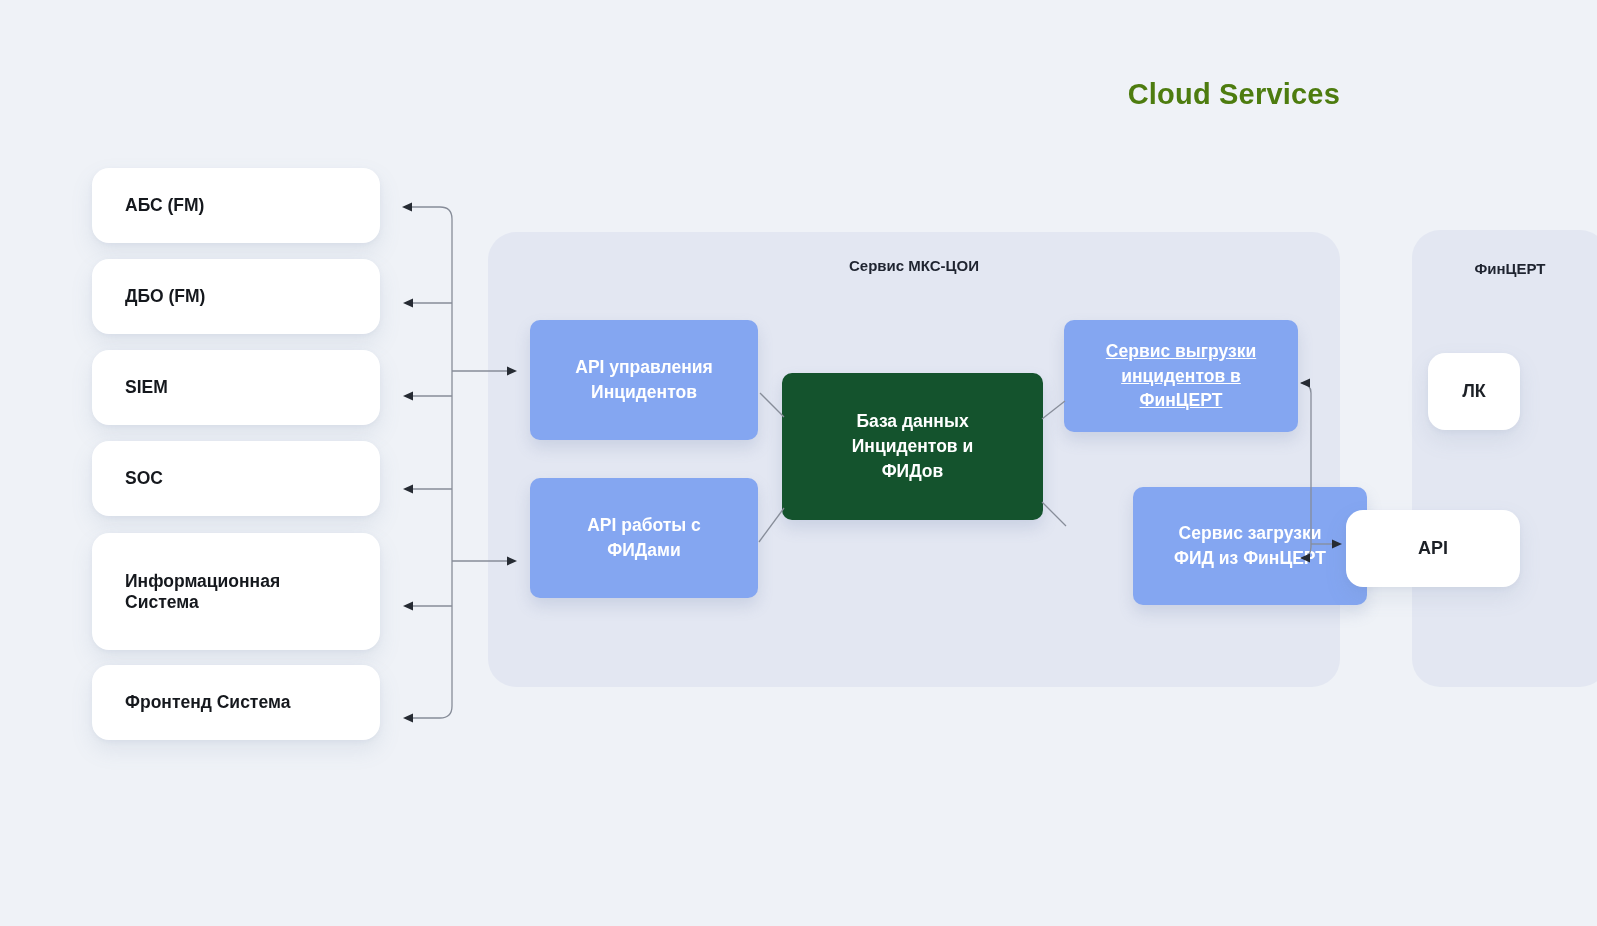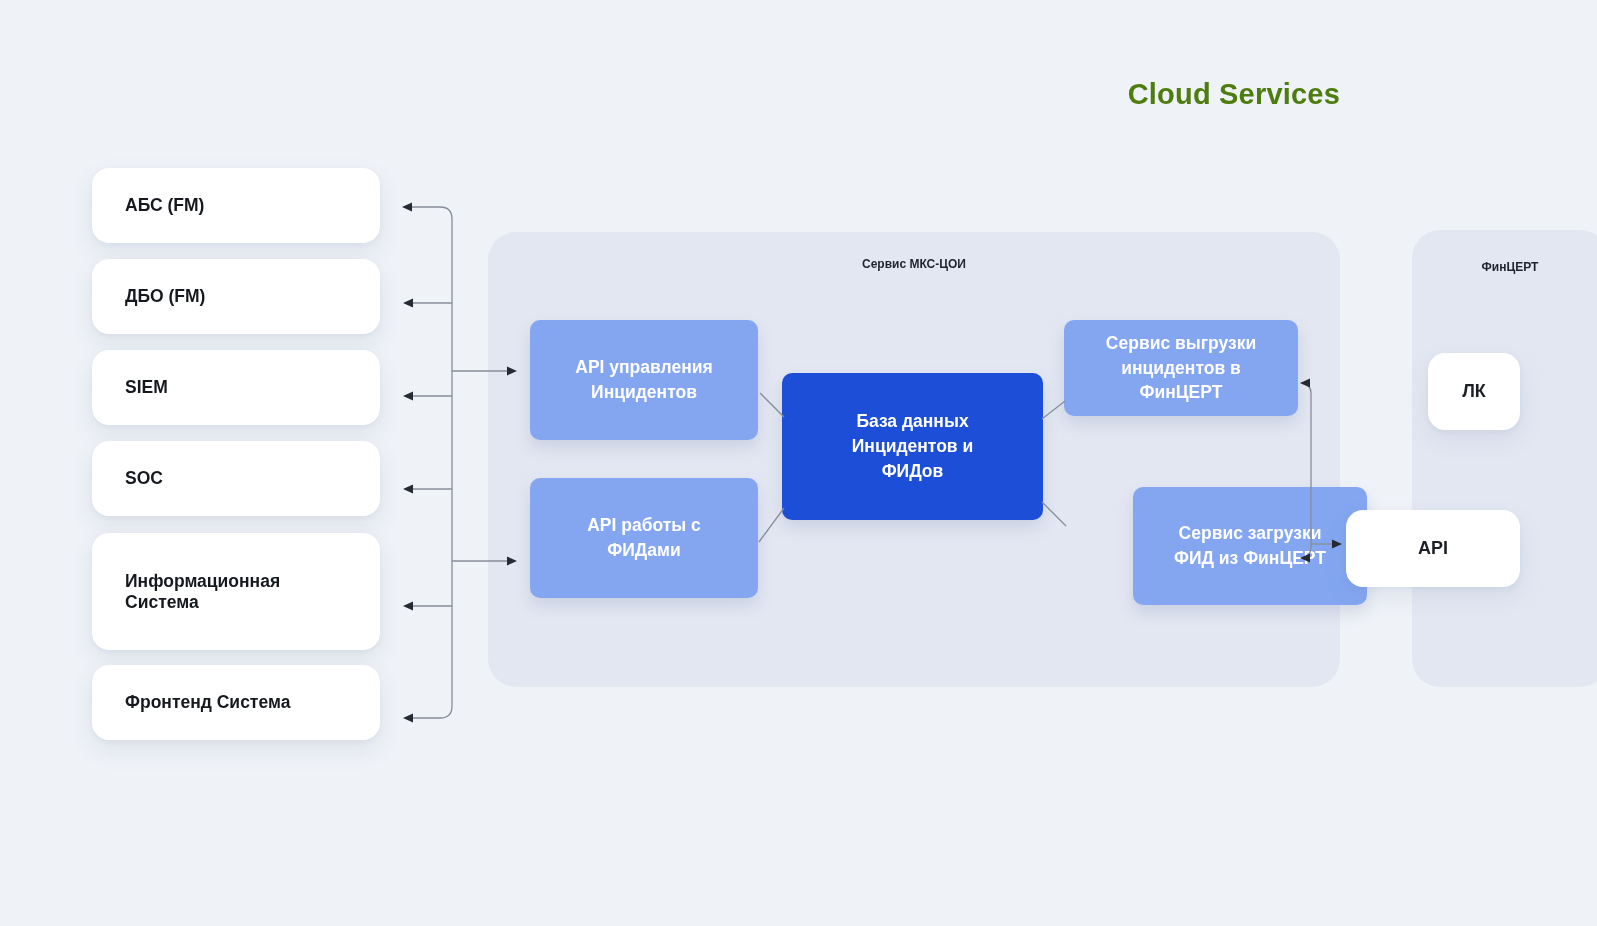--- a/index.html
+++ b/index.html
@@ -11,21 +11,21 @@
   }
   .title{
     position:absolute;left:488px;top:78px;width:852px;margin:0;
     text-align:right;font-size:29px;font-weight:600;color:#4d7c0f;
     letter-spacing:.2px;
   }
   .panel{
     position:absolute;background:#E3E7F2;border-radius:28px;z-index:0;
   }
   .panel-title{
-    text-align:center;font-size:12px;font-weight:600;color:#1F2430;
+    text-align:center;font-size:15px;font-weight:600;color:#1F2430;
   }
   #mks-panel{left:488px;top:232px;width:852px;height:455px;}
   #mks-panel .panel-title{padding-top:25px;}
   #fincert-panel{left:1412px;top:230px;width:196px;height:457px;}
   #fincert-panel .panel-title{padding-top:30px;}
   .card{
     position:absolute;background:#FFFFFF;border-radius:17px;z-index:1;
     box-shadow:0 10px 22px rgba(110,130,165,.13),0 2px 5px rgba(110,130,165,.08);
     display:flex;align-items:center;
     font-size:17.5px;font-weight:600;color:#15181D;
@@ -37,28 +37,28 @@
   .mini{justify-content:center;text-align:center;font-size:18px;color:#1C2026;}
   #lk-card{left:1428px;top:353px;width:92px;height:77px;text-align:center;}
   #api-card{left:1346px;top:510px;width:174px;height:77px;}
   .node{
     position:absolute;border-radius:10px;z-index:1;
     display:flex;align-items:center;justify-content:center;text-align:center;
     color:#FFFFFF;font-weight:700;font-size:17.5px;line-height:1.42;
     box-shadow:0 8px 16px rgba(90,110,160,.18);
   }
   .node.blue{background:#84A6F1;}
-  .node.pink{background:#1d4ed8;}
+  .node.pink{background:#14532d;}
   #node-api-incidents{left:530px;top:320px;width:228px;height:120px;}
   #node-api-incidents .lbl{max-width:175px;}
   #node-api-feeds{left:530px;top:478px;width:228px;height:120px;}
   #node-api-feeds .lbl{max-width:140px;}
   #node-db{left:782px;top:373px;width:261px;height:147px;}
   #node-db .lbl{max-width:155px;}
-  #node-export{left:1064px;top:320px;width:234px;height:96px;}
+  #node-export{left:1064px;top:320px;width:234px;height:112px;text-decoration:underline;}
   #node-export .lbl{max-width:158px;}
   #node-import{left:1093px;top:487px;width:234px;height:118px;margin-left:40px;}
   #node-import .lbl{max-width:170px;}
   svg.wires{position:absolute;left:0;top:0;z-index:2;pointer-events:none;}
   .wire{stroke:#878D99;stroke-width:1.3;fill:none;}
   .head{fill:#262B33;stroke:none;}
 </style>
 </head>
 <body>
 

